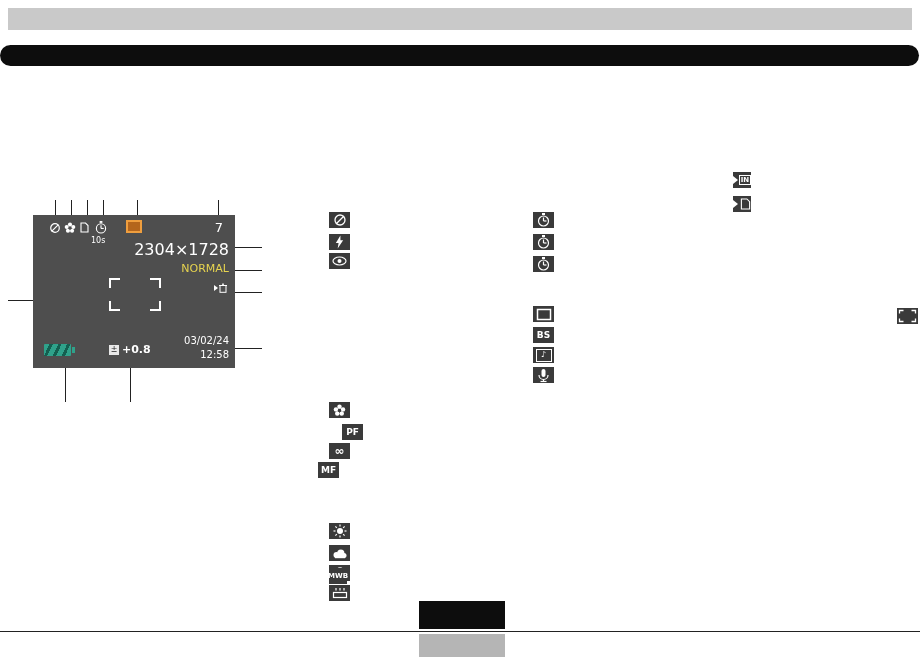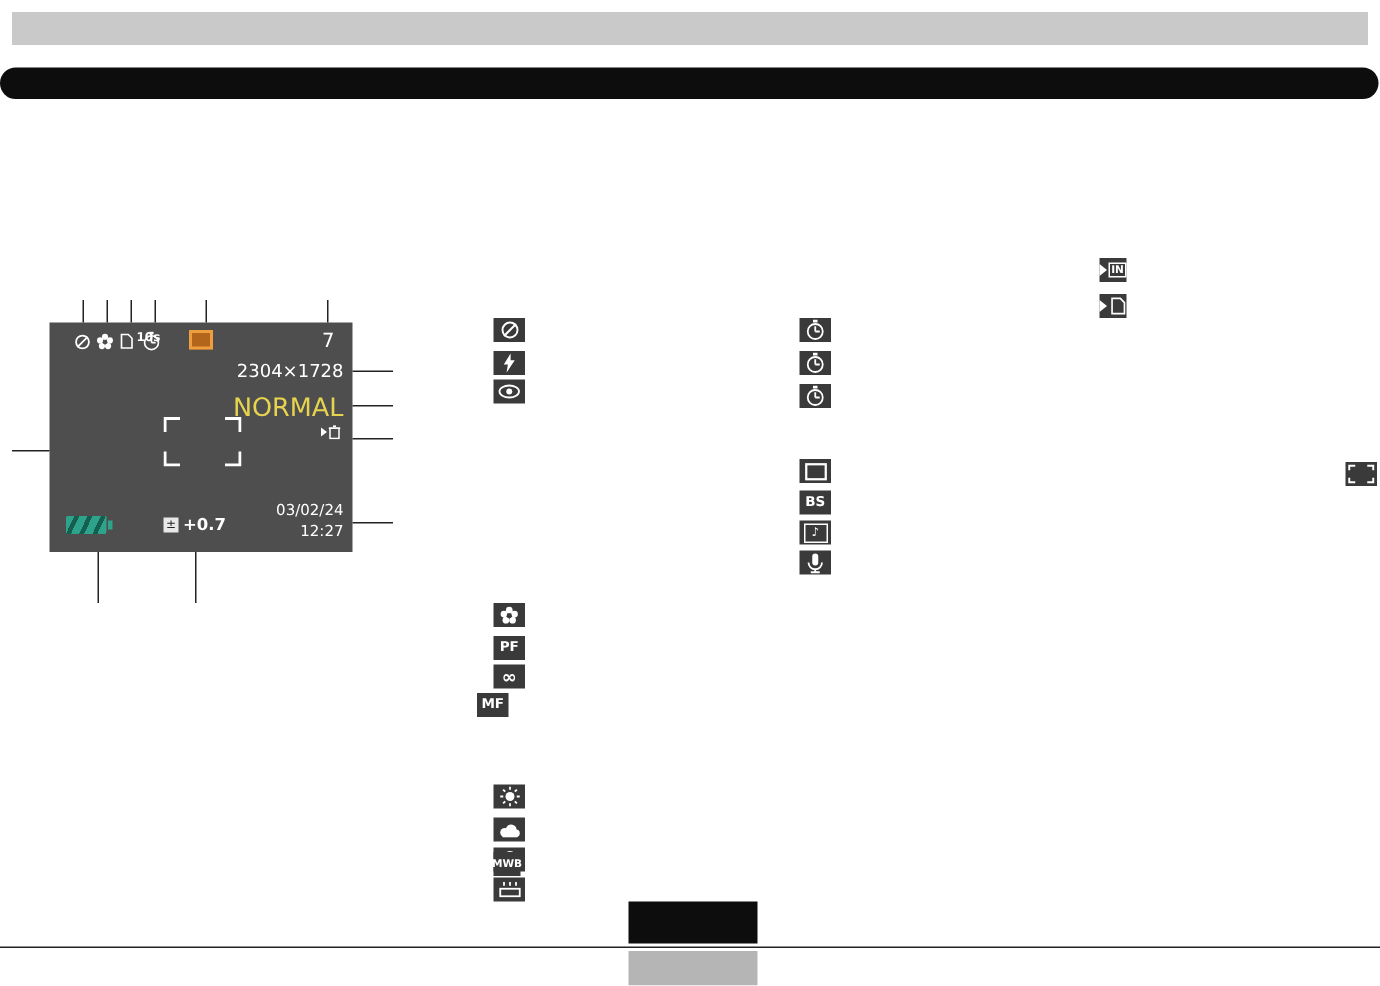--- a/index.html
+++ b/index.html
@@ -8,25 +8,25 @@
     font-family:"DejaVu Sans","Liberation Sans",sans-serif;
   }
   .abs{position:absolute;}
   
   .top-gray{left:8px;top:8px;width:904px;height:22px;background:#c9c9c9;}
   .section-bar{left:0;top:45px;width:919px;height:21px;background:#0d0d0d;border-radius:11px;}
   
   .lcd{left:33px;top:215px;width:202px;height:153px;background:#4e4e4e;}
   .lcd .t{position:absolute;color:#fff;white-space:nowrap;}
   .shots{right:12px;top:5px;font-size:13px;}
-  .imgsize{right:6px;top:25px;font-size:12px;}
-  .quality{right:6px;top:47px;font-size:17px;color:#e6d34f !important;}
+  .imgsize{right:6px;top:25px;font-size:16px;}
+  .quality{right:6px;top:47px;font-size:11px;color:#e6d34f !important;}
   .date{right:6px;top:120px;font-size:10px;}
   .time{right:6px;top:134px;font-size:10px;}
-  .timer-label{left:58px;top:5px;font-size:8px;font-weight:bold;}
+  .timer-label{left:58px;top:21px;font-size:8px;}
   .lcd-ic{position:absolute;display:flex;align-items:center;justify-content:center;}
   .drive{left:93px;top:5px;width:16px;height:13px;background:#b4651c;border:2px solid #ef9e3e;box-sizing:border-box;}
   .battery{left:11px;top:129px;width:27px;height:12px;border-radius:1px;
     background:repeating-linear-gradient(115deg,#2fa28b 0 5px,#145f50 5px 8px);}
   .battery::after{content:"";position:absolute;right:-4px;top:3px;width:3px;height:6px;background:#2fa28b;}
   .ev-row{left:76px;top:128px;display:flex;align-items:center;gap:3px;position:absolute;}
   .ev-icon{width:10px;height:10px;background:#e8e8e8;color:#222;font-size:8px;line-height:10px;
     text-align:center;display:inline-block;font-style:normal;}
   .ev-val{color:#fff;font-size:11px;font-weight:bold;}
   .storage{right:8px;top:68px;display:flex;align-items:center;gap:1px;position:absolute;}
@@ -104,24 +104,24 @@
 
   <span class="lcd-ic" style="left:76px;top:63px">
     <svg width="52" height="33" viewBox="0 0 52 33">
         <path d="M1,10 V1 H11 M41,1 H51 V10 M51,23 V32 H41 M11,32 H1 V23" fill="none" stroke="#fff" stroke-width="2"></path>
       </svg>
   </span>
 
   <span class="lcd-ic battery"></span>
   <span class="ev-row">
     <i class="ev-icon">±</i>
-    <span class="ev-val">+0.7</span>
+    <span class="ev-val">+0.8</span>
   </span>
   <span class="t date">03/02/24</span>
-  <span class="t time">12:27</span>
+  <span class="t time">12:58</span>
 </div>
 
 <div class="abs cl clv" style="left:55px;top:200px;height:15px"></div>
 <div class="abs cl clv" style="left:71px;top:200px;height:15px"></div>
 <div class="abs cl clv" style="left:87px;top:200px;height:15px"></div>
 <div class="abs cl clv" style="left:103px;top:200px;height:15px"></div>
 <div class="abs cl clv" style="left:137px;top:200px;height:15px"></div>
 <div class="abs cl clv" style="left:218px;top:200px;height:15px"></div>
 <div class="abs cl clh" style="left:8px;top:300px;width:25px"></div>
 <div class="abs cl clh" style="left:235px;top:247px;width:27px"></div>
@@ -152,21 +152,21 @@
 <div class="icell" style="left:329px;top:402px">
   <svg width="13" height="13" viewBox="0 0 14 14">
       <circle cx="7" cy="3" r="2.4" fill="#fff"></circle>
       <circle cx="3.2" cy="5.8" r="2.4" fill="#fff"></circle>
       <circle cx="10.8" cy="5.8" r="2.4" fill="#fff"></circle>
       <circle cx="4.6" cy="10.2" r="2.4" fill="#fff"></circle>
       <circle cx="9.4" cy="10.2" r="2.4" fill="#fff"></circle>
       <circle cx="7" cy="7" r="1.8" fill="#3a3a3a"></circle>
     </svg>
 </div>
-<div class="icell" style="left:329px;top:424px">
+<div class="icell" style="left:342px;top:424px">
   <span>PF</span>
 </div>
 <div class="icell f12" style="left:329px;top:443px">
   <span>∞</span>
 </div>
 <div class="icell" style="left:318px;top:462px">
   <span>MF</span>
 </div>
 
 <div class="icell" style="left:329px;top:523px">

